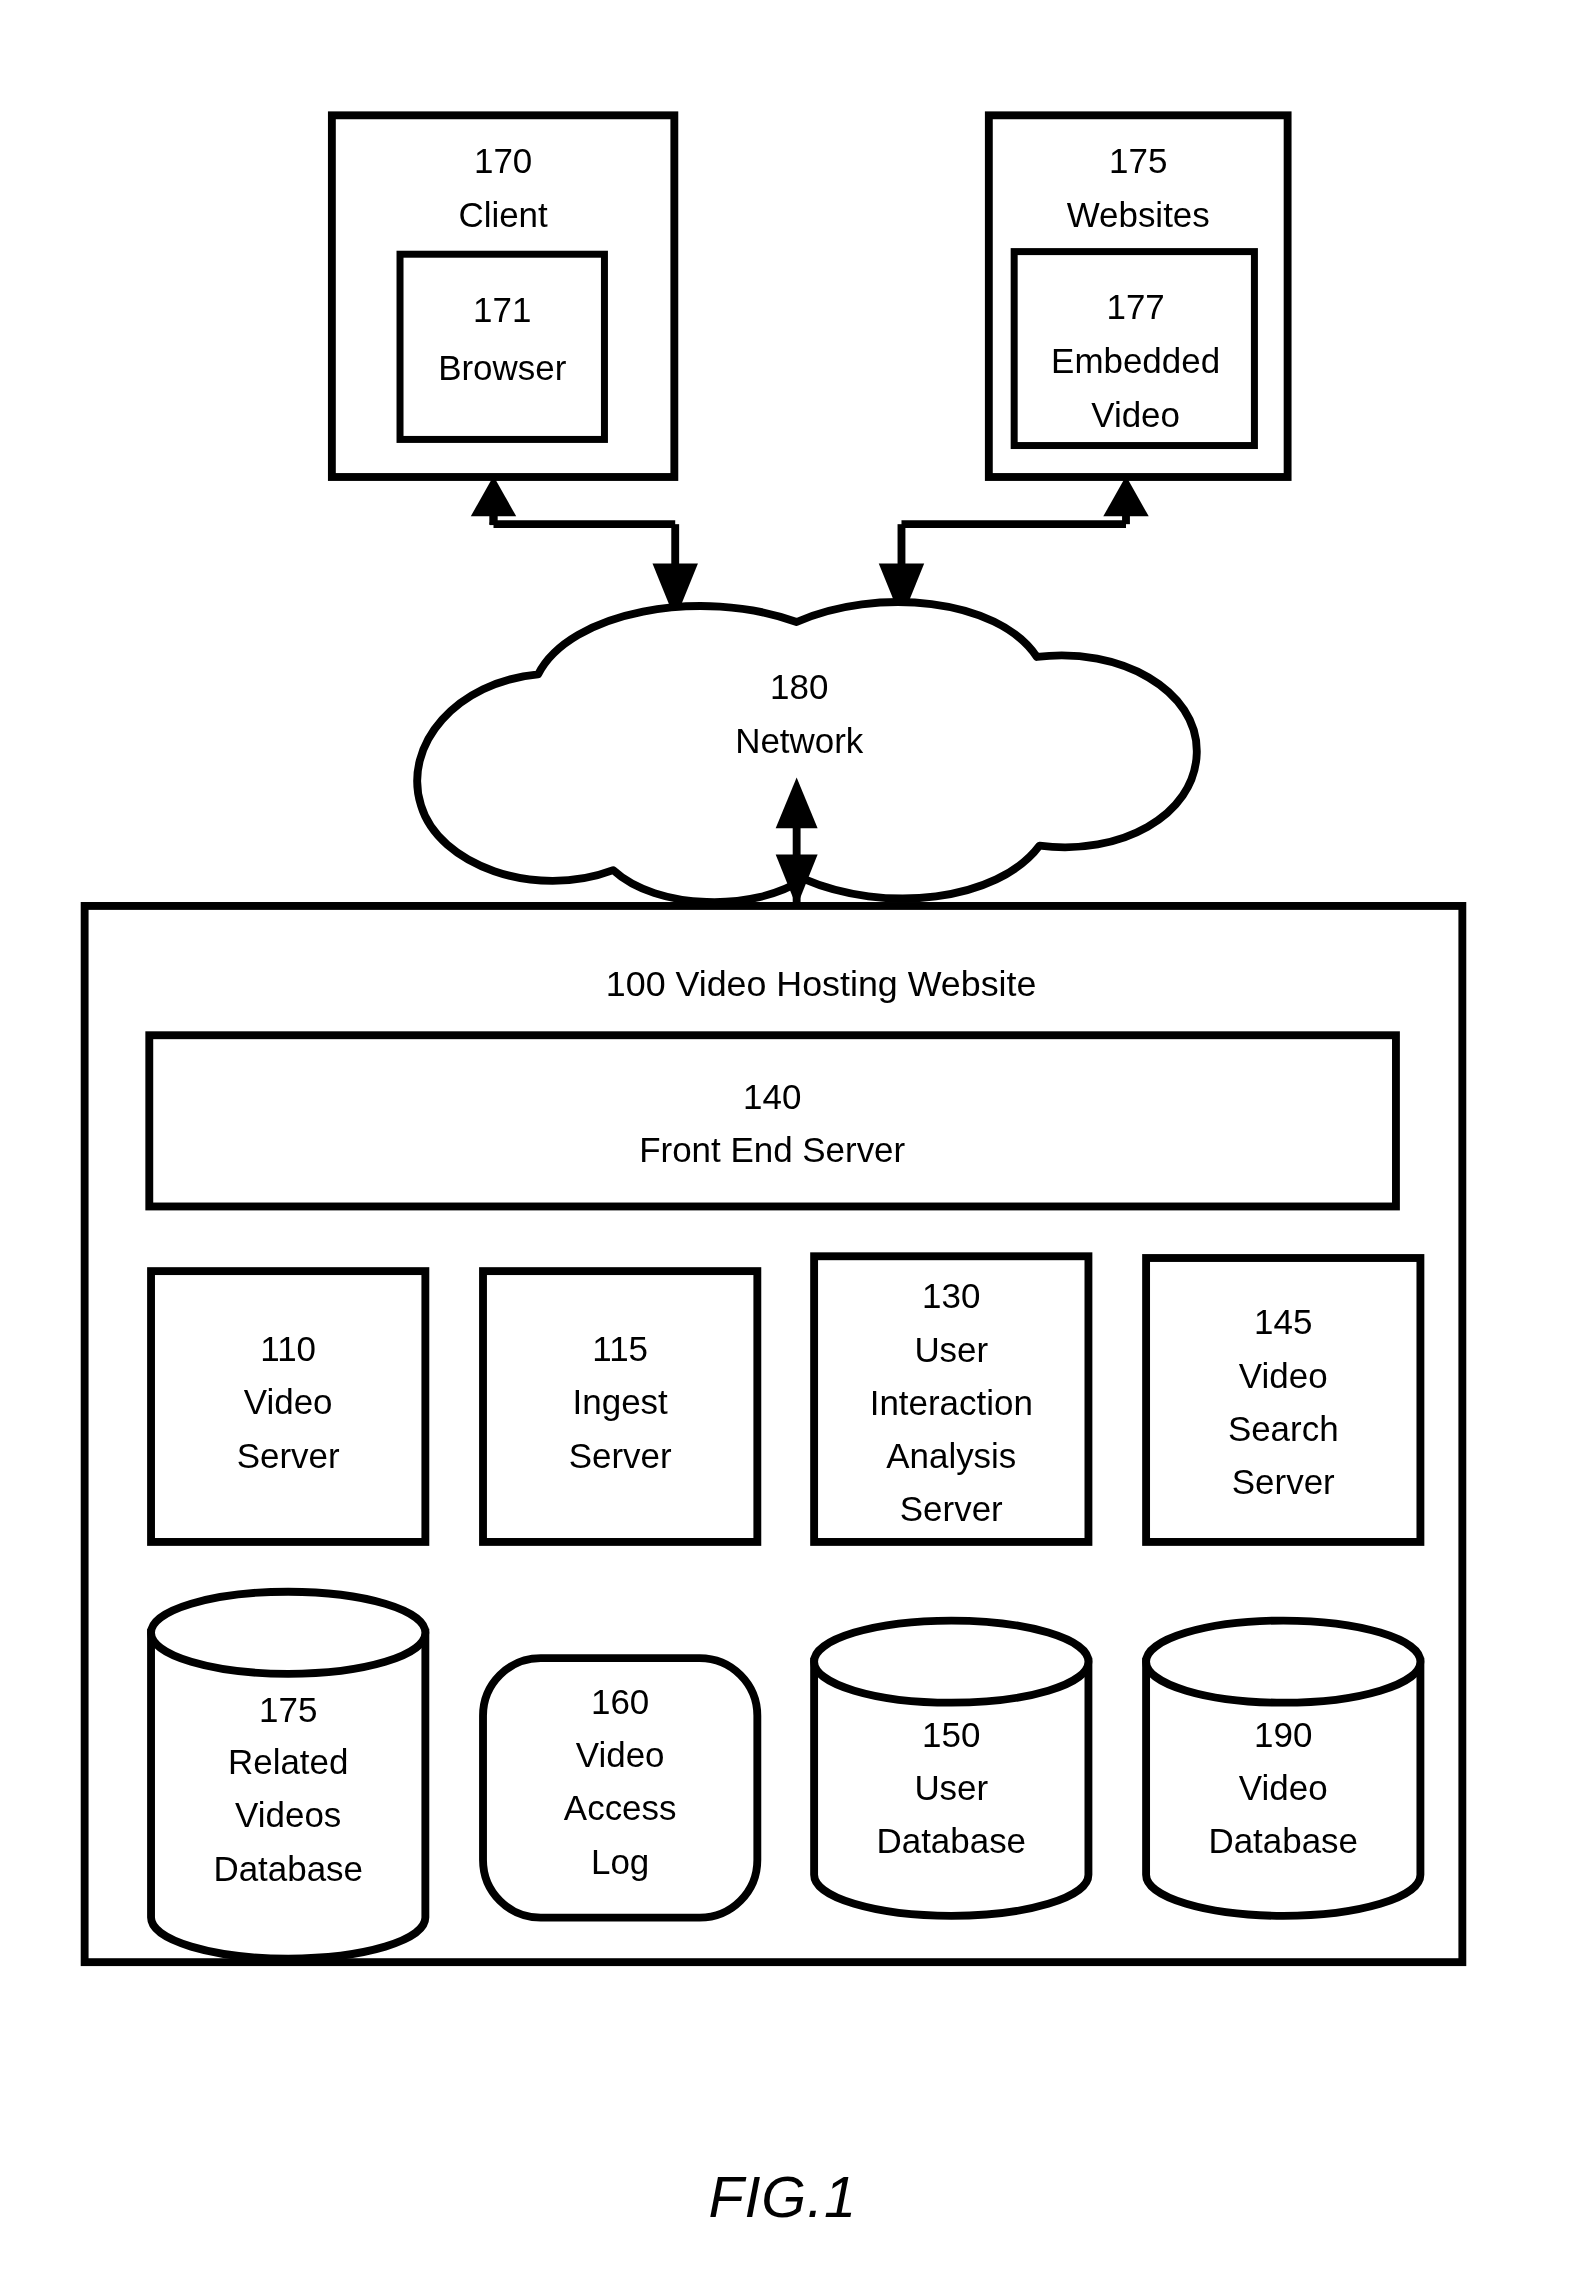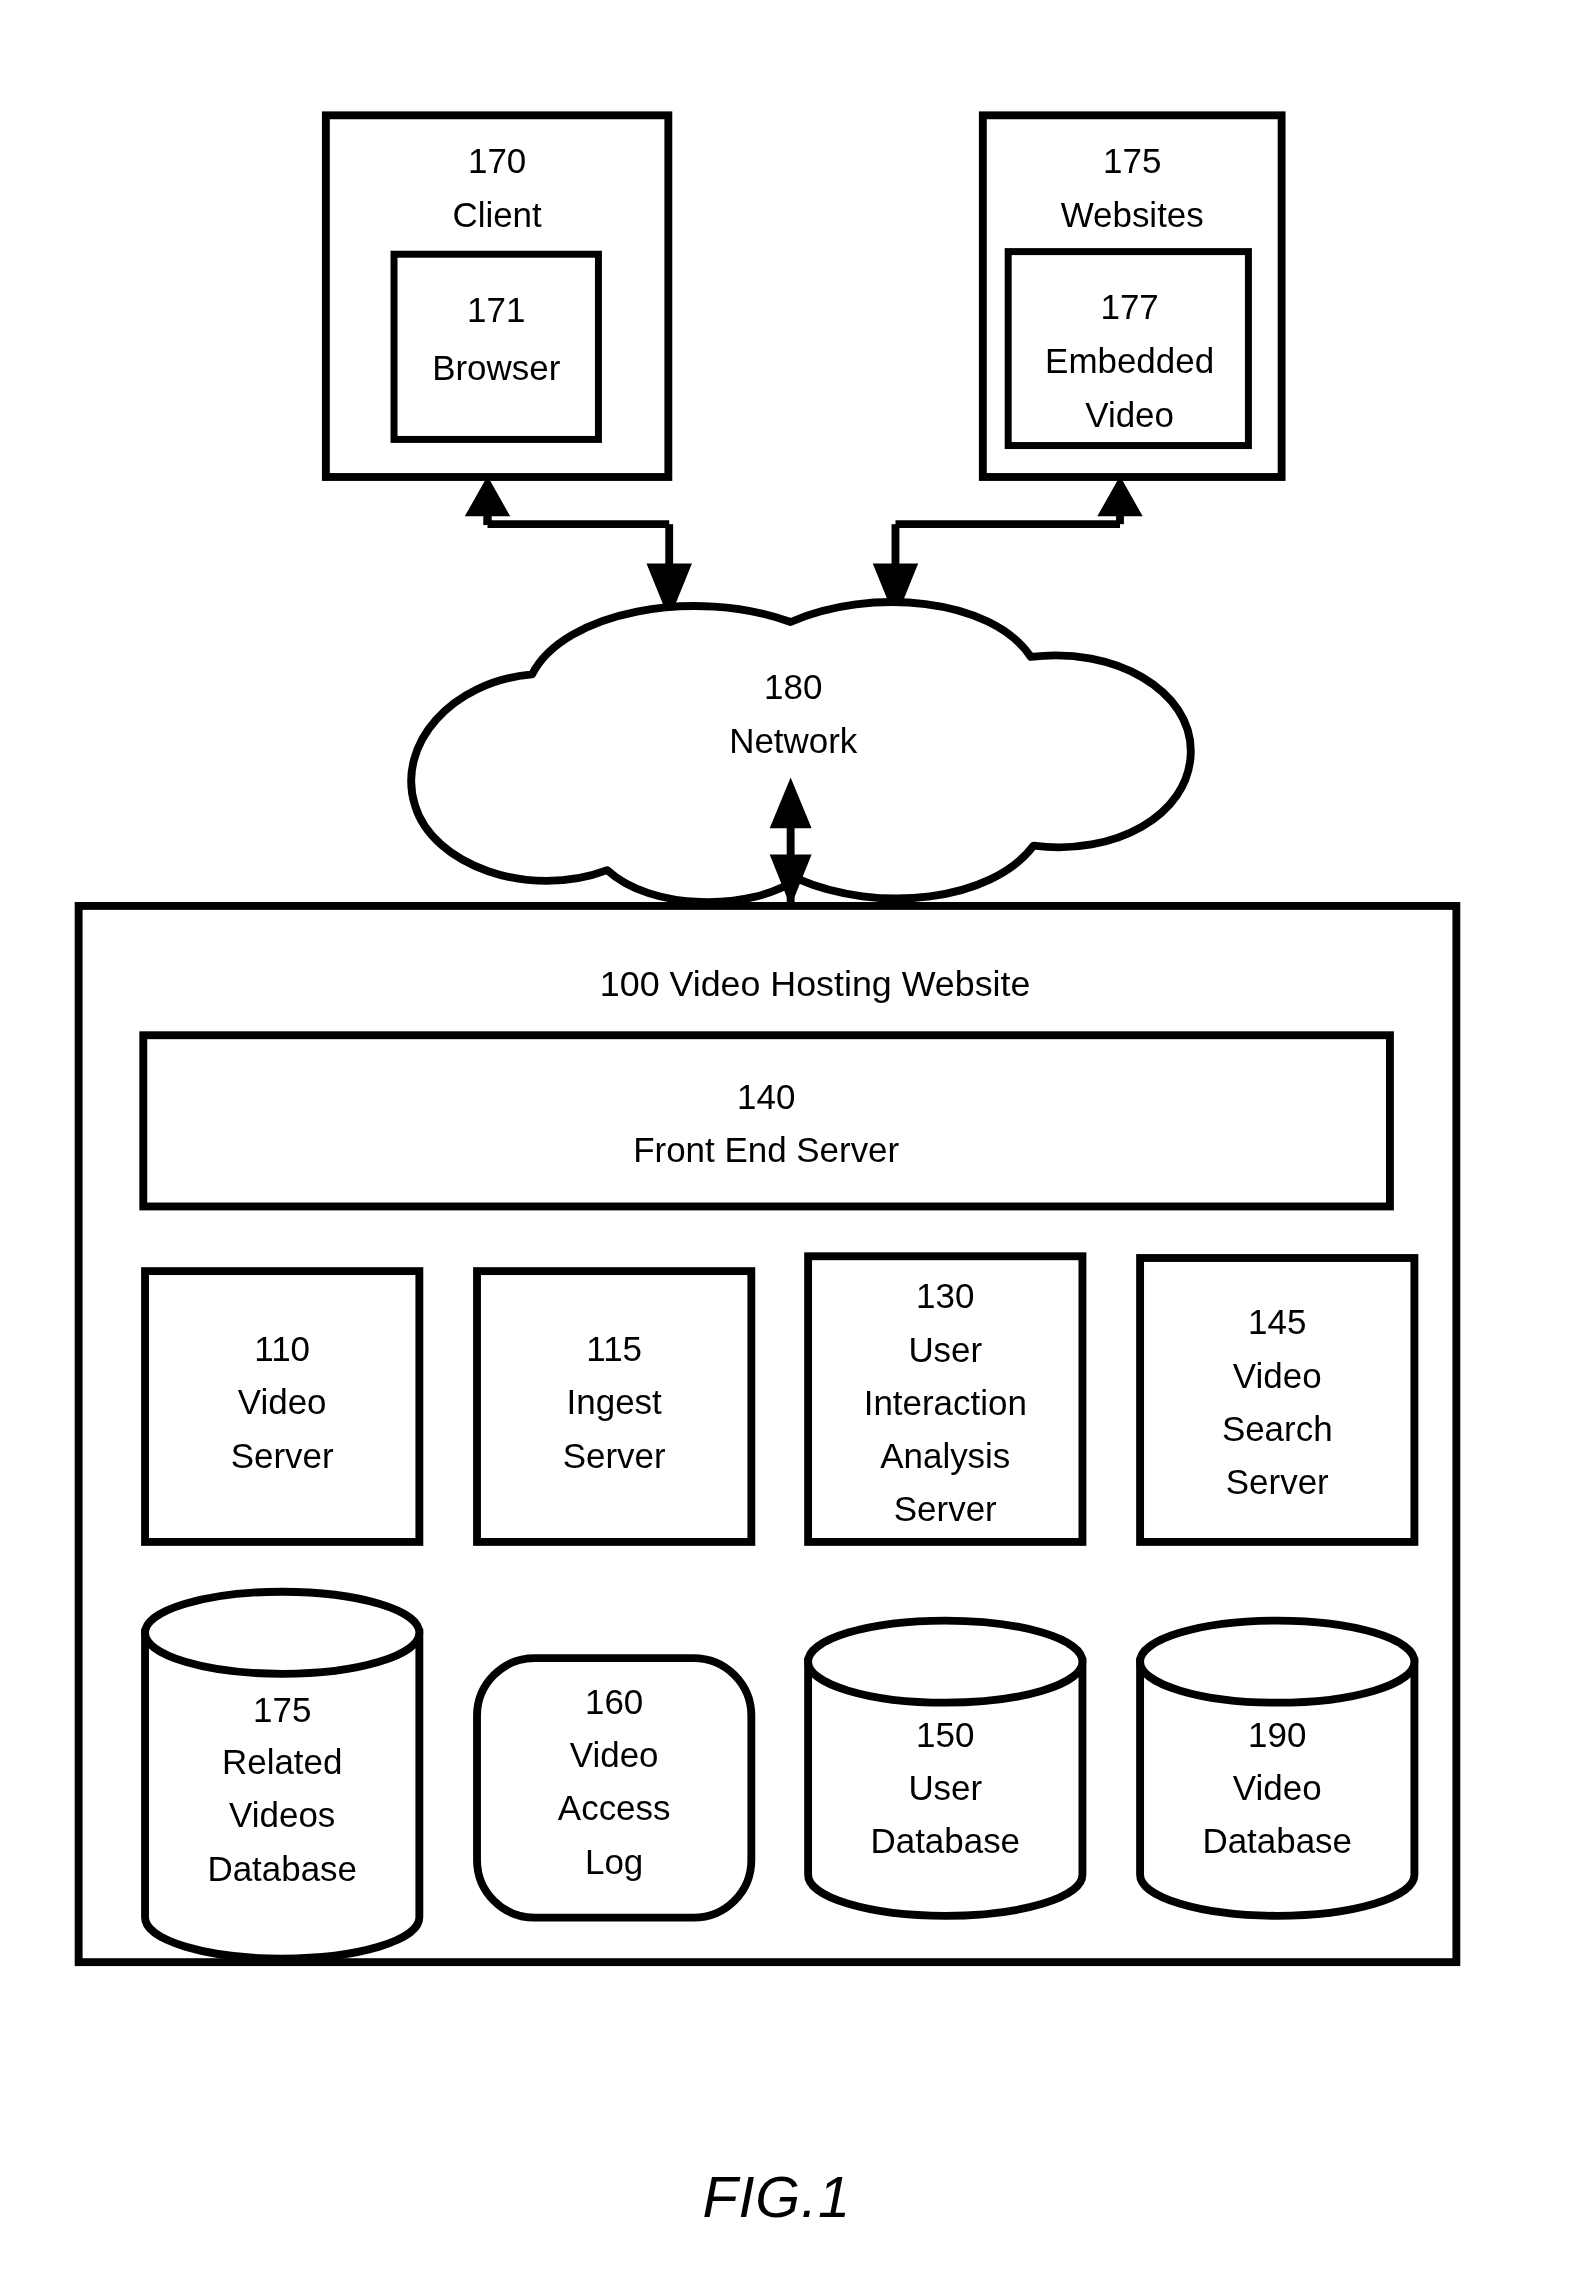--- a/index.html
+++ b/index.html
@@ -10,21 +10,21 @@
   body {
     width: 1596px;
     height: 2295px;
     position: relative;
     font-family: "Liberation Sans", sans-serif;
     color: #000000;
     overflow: hidden;
   }
   #figure-root {
     position: absolute;
-    left: 4px;
+    left: 10px;
     top: 0;
     width: 1434px;
     height: 2295px;
   }
   svg.diagram {
     display: block;
     width: 1596px;
     height: 2295px;
   }
   .shape-stroke {

